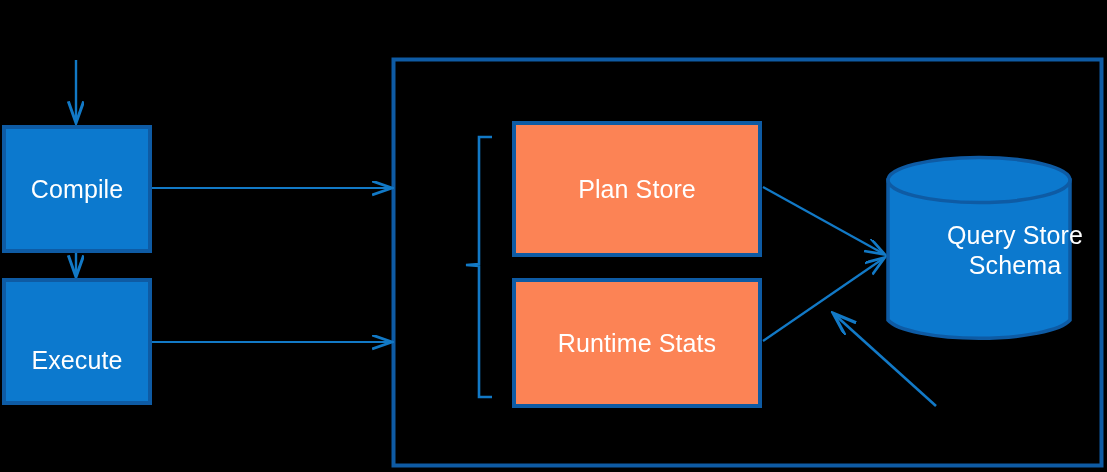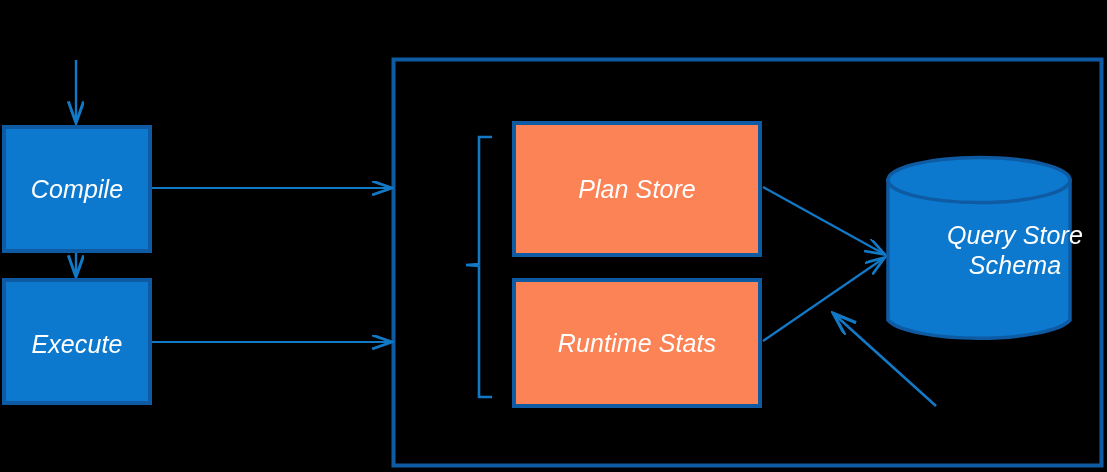--- a/index.html
+++ b/index.html
@@ -10,21 +10,20 @@
   }
   body {
     font-family: "Liberation Sans", sans-serif;
   }
   #diagram-root {
     position: relative;
     width: 1107px;
     height: 472px;
     background: #000000;
     overflow: hidden;
-    font-style: italic;
   }
   #diagram-svg {
     position: absolute;
     left: 0;
     top: 0;
     width: 1107px;
     height: 472px;
   }
   .node-label {
     position: absolute;
@@ -35,21 +34,21 @@
     color: #FFFFFF;
     font-family: "Liberation Sans", sans-serif;
     font-size: 25px;
     font-weight: 400;
     line-height: 1.2;
     letter-spacing: 0.1px;
     pointer-events: none;
     white-space: pre-line;
   }
   #label-compile   { left: 2px;   top: 125px; width: 150px; height: 128px; }
-  #label-execute   { left: 2px;   top: 280px; width: 150px; height: 127px; }
+  #label-execute   { left: 2px;   top: 296px; width: 150px; height: 127px; }
   #label-plan-store     { left: 512px; top: 121px; width: 250px; height: 136px; }
   #label-runtime-stats  { left: 512px; top: 278px; width: 250px; height: 130px; }
   #label-query-store-schema { left: 886px; top: 180px; width: 186px; height: 140px; margin-left: 36px; }
 </style>
 </head>
 <body>
 
 <div id="diagram-root">
 
   <svg id="diagram-svg" viewBox="0 0 1107 472" xmlns="http://www.w3.org/2000/svg">

